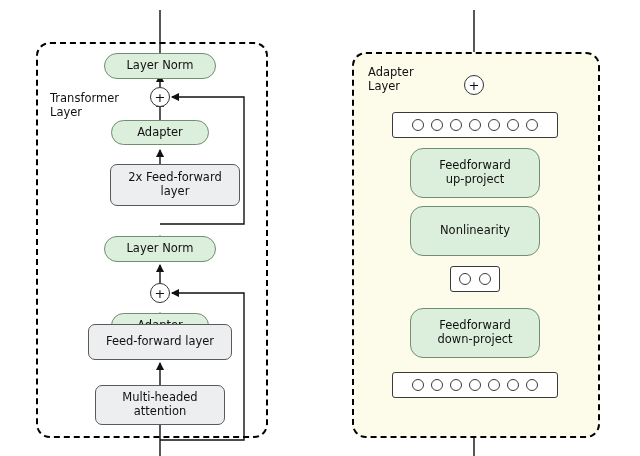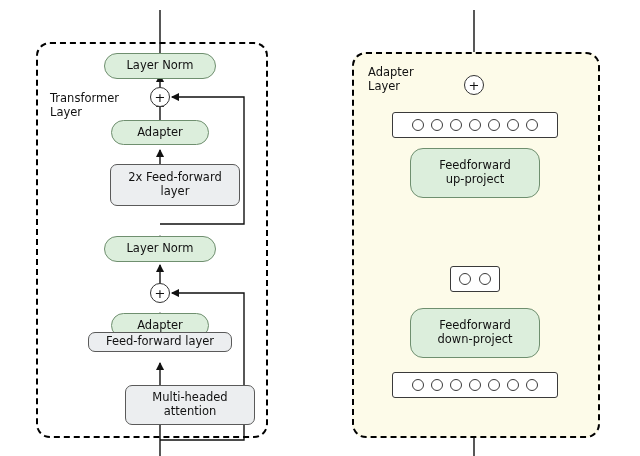--- a/index.html
+++ b/index.html
@@ -154,23 +154,23 @@
 
   <div class="box grey" style="left:110px; top:164px; width:130px; height:42px;">2x Feed-forward
 layer</div>
 
   <div class="box green" style="left:104px; top:236px; width:112px; height:26px;">Layer Norm</div>
 
   <div class="plus-node" style="left:150px; top:283px;">+</div>
 
   <div class="box green" style="left:111px; top:313px; width:98px; height:25px;">Adapter</div>
 
-  <div class="box grey" style="left:88px; top:332px; width:144px; height:20px;border-radius:7px;">Feed-forward layer</div>
-
-  <div class="box grey" style="left:95px; top:385px; width:130px; height:40px;margin-left:30px;">Multi-headed
+  <div class="box grey" style="left:88px; top:324px; width:144px; height:36px;border-radius:7px;">Feed-forward layer</div>
+
+  <div class="box grey" style="left:95px; top:385px; width:130px; height:40px;">Multi-headed
 attention</div>
 
   <div class="dashed-panel panel-right-bg" style="left:352px; top:52px; width:248px; height:386px;"></div>
   <div class="panel-label" style="left:368px; top:66px; width:80px;">Adapter
 Layer</div>
 
   <div class="plus-node" style="left:464px; top:75px;">+</div>
 
   <div class="token-row" style="left:392px; top:112px; width:166px; height:26px;">
     <span class="token-dot"></span>
@@ -178,20 +178,21 @@
     <span class="token-dot"></span>
     <span class="token-dot"></span>
     <span class="token-dot"></span>
     <span class="token-dot"></span>
     <span class="token-dot"></span>
   </div>
 
   <div class="box green" style="left:410px; top:148px; width:130px; height:50px;">Feedforward
 up-project</div>
 
+  <div class="box green" style="left:410px; top:206px; width:130px; height:50px;">Nonlinearity</div>
 
   <div class="token-row small" style="left:450px; top:266px; width:50px; height:26px;">
     <span class="token-dot"></span>
     <span class="token-dot"></span>
   </div>
 
   <div class="box green" style="left:410px; top:308px; width:130px; height:50px;">Feedforward
 down-project</div>
 
   <div class="token-row" style="left:392px; top:372px; width:166px; height:26px;">

